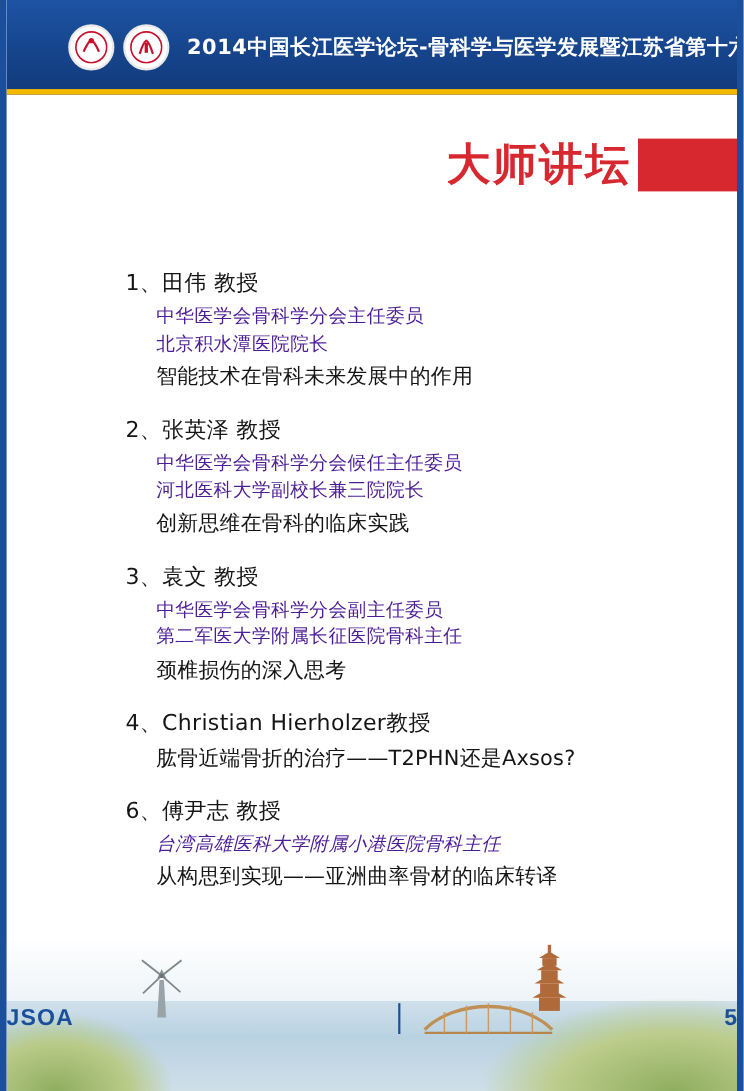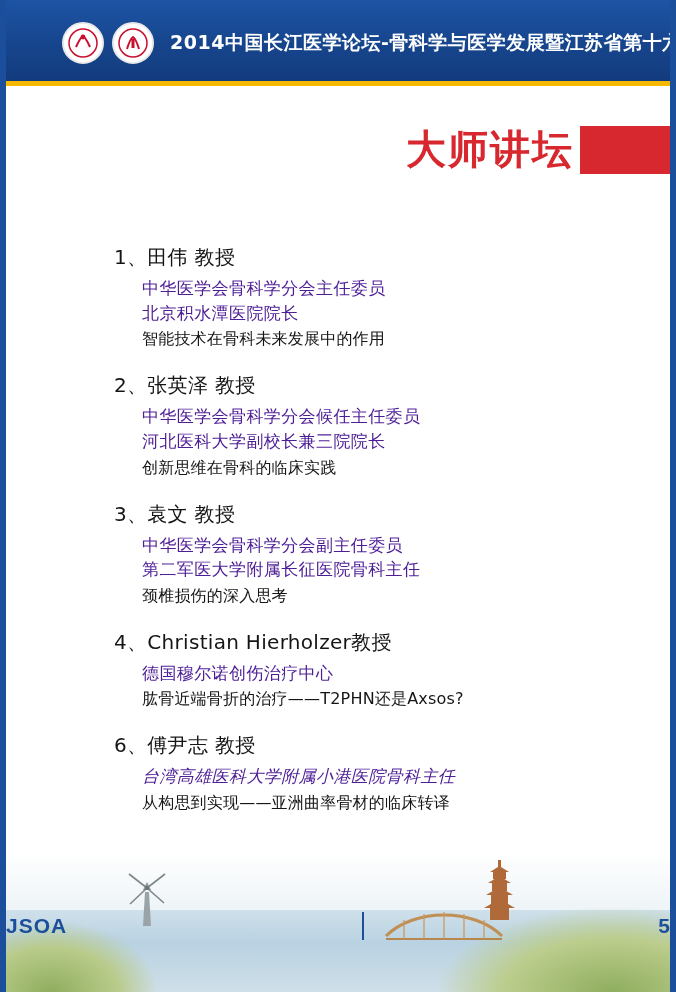--- a/index.html
+++ b/index.html
@@ -111,21 +111,21 @@
   }
   .entry-aff {
     font-size: 17px;
     color: #4c1d95;
     font-family: "DejaVu Serif", "Liberation Serif", serif;
     margin-left: 28px;
     line-height: 1.45;
     letter-spacing: 0.4px;
   }
   .entry-topic {
-    font-size: 16px;
+    font-size: 19px;
     color: #151515;
     font-family: "DejaVu Sans", "Liberation Sans", sans-serif;
     margin-left: 28px;
     margin-top: 4px;
     letter-spacing: 0.2px;
   }
   
   .footer {
     position: absolute;
     left: 0; right: 0; bottom: 0;
@@ -242,21 +242,20 @@
 
     <div class="entry">
       <div class="entry-speaker">3、袁文 教授</div>
       <div class="entry-aff" style="white-space: pre-line;">中华医学会骨科学分会副主任委员
 第二军医大学附属长征医院骨科主任</div>
       <div class="entry-topic">颈椎损伤的深入思考</div>
     </div>
 
     <div class="entry">
       <div class="entry-speaker">4、Christian Hierholzer教授</div>
-      <div class="entry-aff" style="white-space: pre-line;">德国穆尔诺创伤治疗中心</div>
       <div class="entry-topic">肱骨近端骨折的治疗——T2PHN还是Axsos?</div>
     </div>
 
     <div class="entry">
       <div class="entry-speaker">6、傅尹志 教授</div>
       <div class="entry-aff" style="white-space: pre-line; font-style: italic;">台湾高雄医科大学附属小港医院骨科主任</div>
       <div class="entry-topic">从构思到实现——亚洲曲率骨材的临床转译</div>
     </div>
 
   </div>

